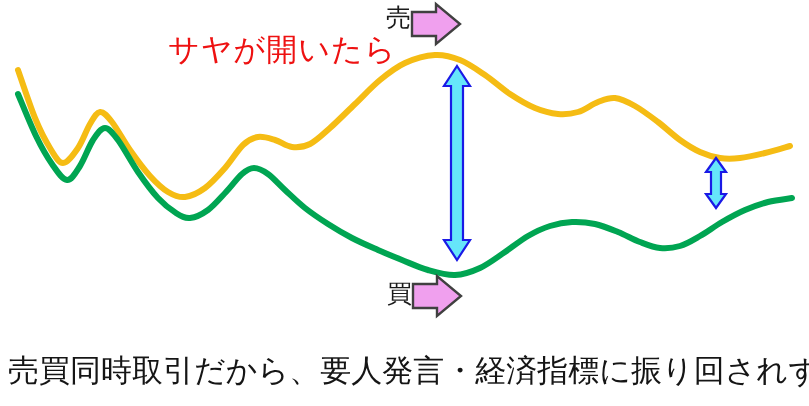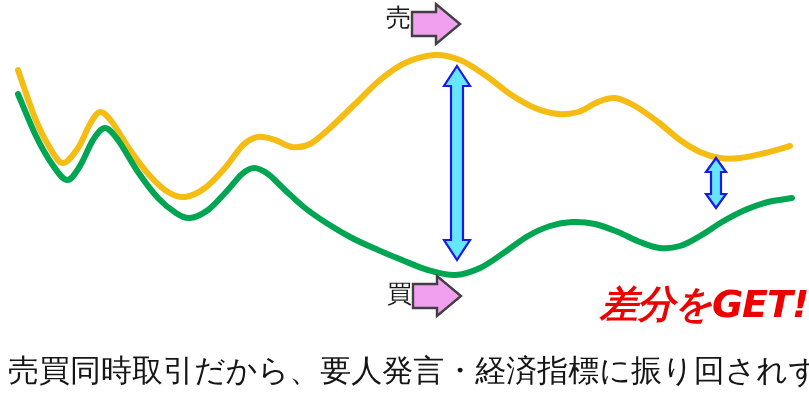--- a/index.html
+++ b/index.html
@@ -128,22 +128,22 @@
       <path d="M 413 284
                L 437 284
                L 437 276
                L 461 296
                L 437 316
                L 437 308
                L 413 308 Z" fill="#f0a0ee" stroke="#404040" stroke-width="2.4" stroke-linejoin="miter"></path>
     </g>
   </svg>
 
+  <div class="txt" id="label-saya">サヤが開いたら</div>
 
   <div class="txt" id="label-sell">売</div>
 
   <div class="txt" id="label-buy">買</div>
 
-  <div class="txt" id="label-get">差分をGET!</div>
 
   <div class="txt" id="caption">売買同時取引だから、要人発言・経済指標に振り回されず安心</div>
 
 </div>
 
 </body></html>

